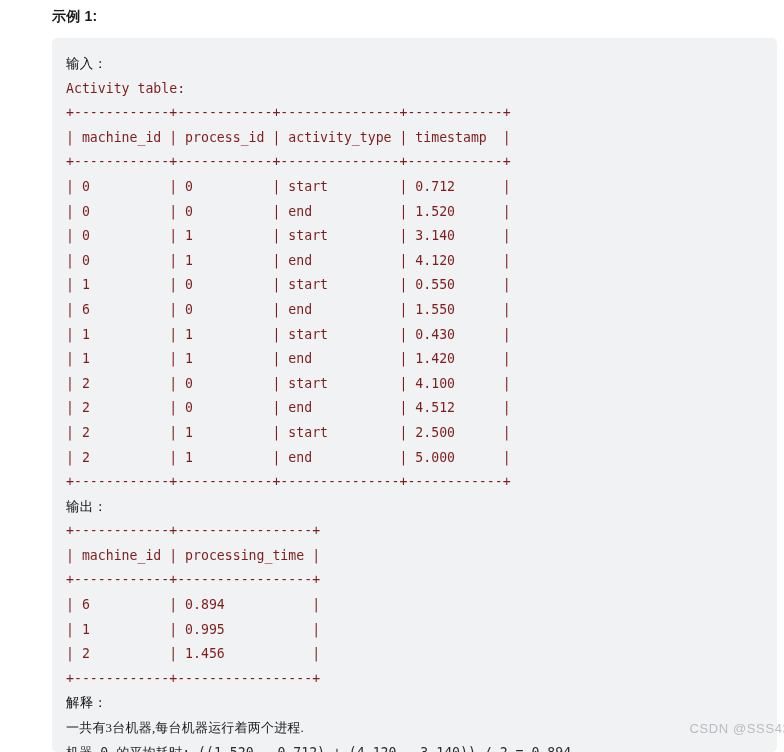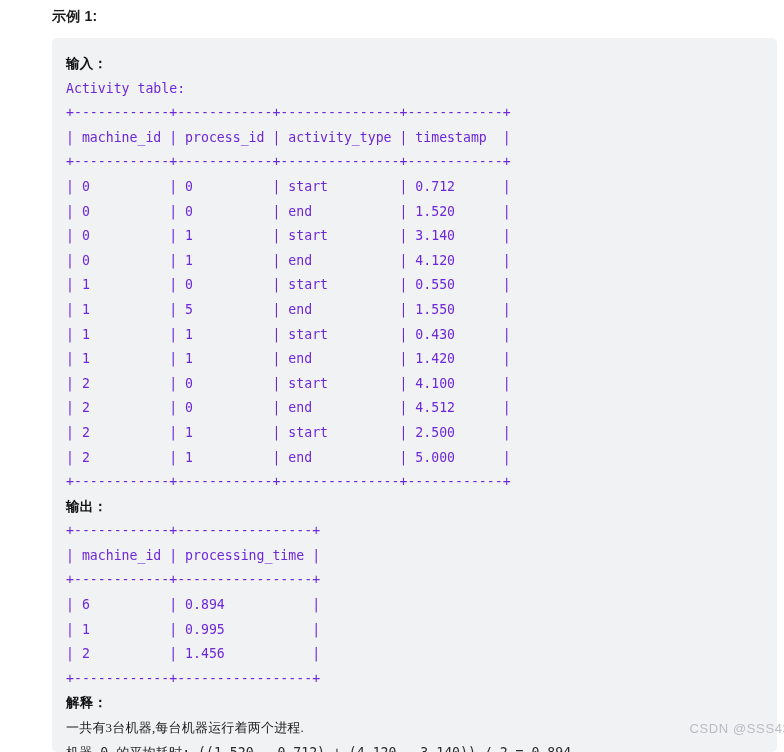--- a/index.html
+++ b/index.html
@@ -45,29 +45,29 @@
     background: #f1f2f4;
     border-radius: 5px;
     padding: 14px 0 0 14px;
     overflow: hidden;
   }
 
   .code-line {
     font-family: "DejaVu Sans Mono", "Liberation Mono", monospace;
     font-size: 13.2px;
     line-height: 24.6px;
-    color: #6d28d9;
+    color: #7f1d1d;
     white-space: pre;
     letter-spacing: 0px;
   }
 
   .label-cn {
     font-family: "Liberation Sans", sans-serif;
     font-size: 13.5px;
-    font-weight: bold;
+    font-weight: normal;
     color: #111111;
     line-height: 24.6px;
     white-space: pre;
     letter-spacing: 0.3px;
   }
 
   .explain-line {
     font-family: "DejaVu Sans Mono", "Liberation Mono", monospace;
     font-size: 13.2px;
     line-height: 24.6px;
@@ -145,21 +145,21 @@
 
     <div class="code-line">+------------+------------+---------------+------------+</div>
     <div class="code-line">| machine_id | process_id | activity_type | timestamp  |</div>
     <div class="code-line">+------------+------------+---------------+------------+</div>
 
     <div class="code-line">| 0          | 0          | start         | 0.712      |</div>
     <div class="code-line">| 0          | 0          | end           | 1.520      |</div>
     <div class="code-line">| 0          | 1          | start         | 3.140      |</div>
     <div class="code-line">| 0          | 1          | end           | 4.120      |</div>
     <div class="code-line">| 1          | 0          | start         | 0.550      |</div>
-    <div class="code-line">| 1          | 5          | end           | 1.550      |</div>
+    <div class="code-line">| 6          | 0          | end           | 1.550      |</div>
     <div class="code-line">| 1          | 1          | start         | 0.430      |</div>
     <div class="code-line">| 1          | 1          | end           | 1.420      |</div>
     <div class="code-line">| 2          | 0          | start         | 4.100      |</div>
     <div class="code-line">| 2          | 0          | end           | 4.512      |</div>
     <div class="code-line">| 2          | 1          | start         | 2.500      |</div>
     <div class="code-line">| 2          | 1          | end           | 5.000      |</div>
 
     <div class="code-line">+------------+------------+---------------+------------+</div>
 
     <div class="label-cn">输出：</div>

